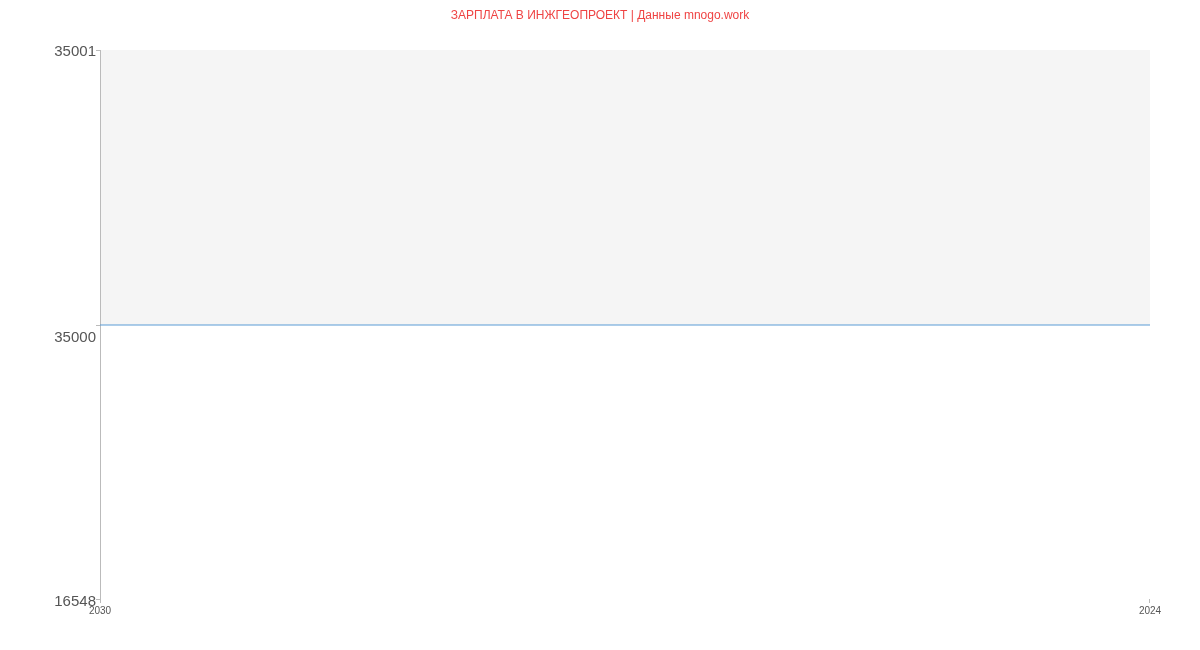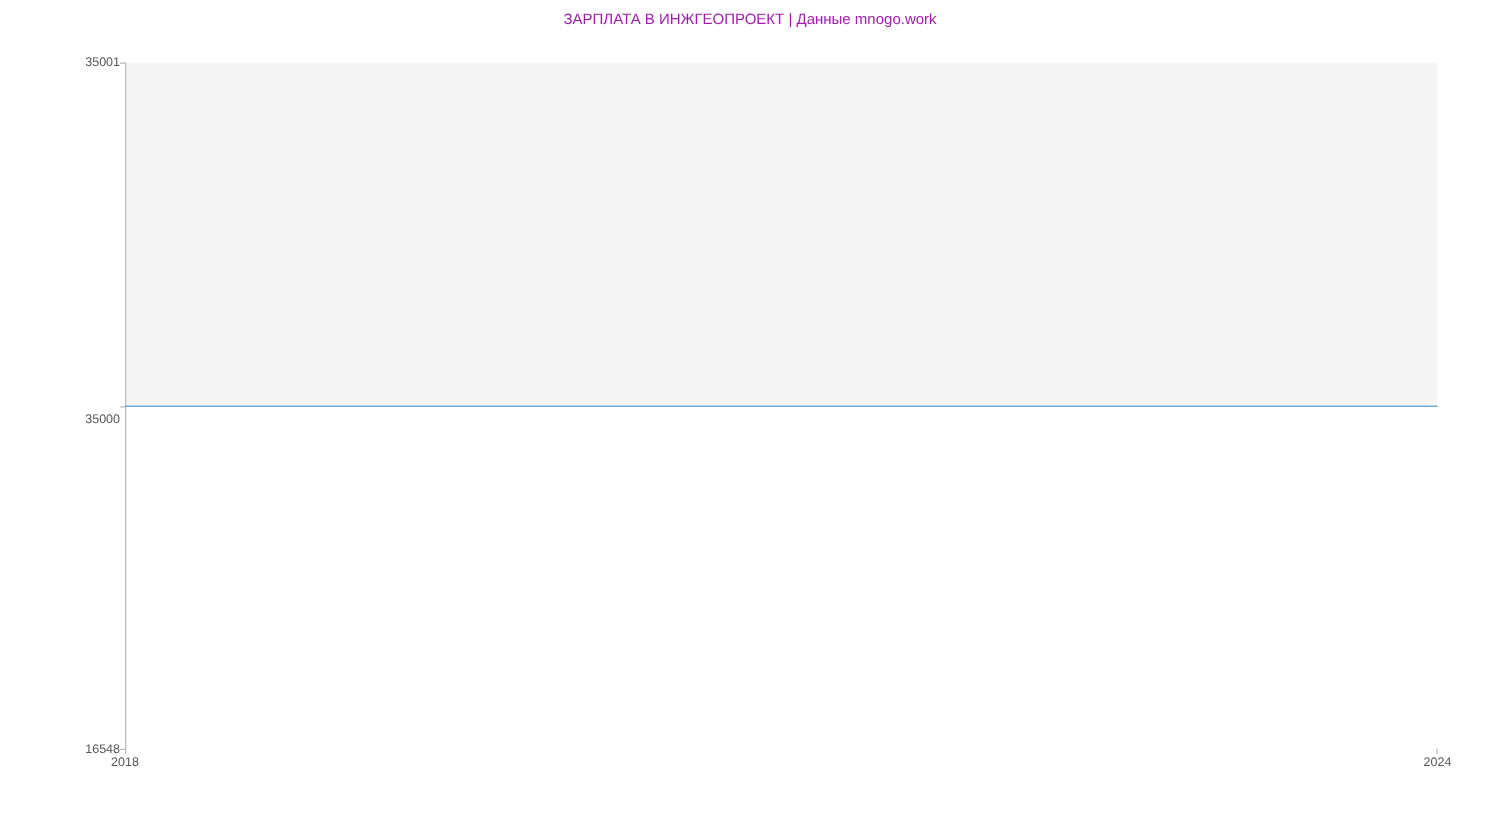--- a/index.html
+++ b/index.html
@@ -19,21 +19,21 @@
       width: 100%;
       height: 100%;
     }
     .chart-title {
       position: absolute;
       top: 8px;
       left: 0;
       right: 0;
       text-align: center;
       font-size: 12px;
-      color: #a21caf;
+      color: #ef4444;
       font-weight: normal;
     }
     .plot-area {
       position: absolute;
       top: 50px;
       left: 100px;
       right: 50px;
       bottom: 50px;
     }
     .plot-upper {
@@ -65,21 +65,21 @@
       left: 0;
       right: 0;
       top: 50%;
       height: 1px;
       background: #5b9bd5;
       transform: translateY(-0.5px);
     }
     .y-tick-label {
       position: absolute;
       right: calc(100% - 96px);
-      font-size: 10px;
+      font-size: 15px;
       color: #555555;
       text-align: center;
       transform: translateY(-50%);
       white-space: nowrap;
     }
     .y-tick-top {
       top: 50px;
     }
     .y-tick-mid {
       top: calc(50px + (600px - 100px) / 2);
@@ -138,15 +138,15 @@
   <div class="y-tick-mark y-tick-mark-mid"></div>
   <div class="y-tick-mark y-tick-mark-bot"></div>
 
   <div class="x-tick-mark x-tick-mark-left"></div>
   <div class="x-tick-mark x-tick-mark-right"></div>
 
   <div class="y-tick-label y-tick-top">35001</div>
   <div class="y-tick-label y-tick-mid">35000</div>
   <div class="y-tick-label y-tick-bot">16548</div>
 
-  <div class="x-tick-label x-tick-left">2018</div>
+  <div class="x-tick-label x-tick-left">2030</div>
   <div class="x-tick-label x-tick-right">2024</div>
 </div>
 
 </body></html>

